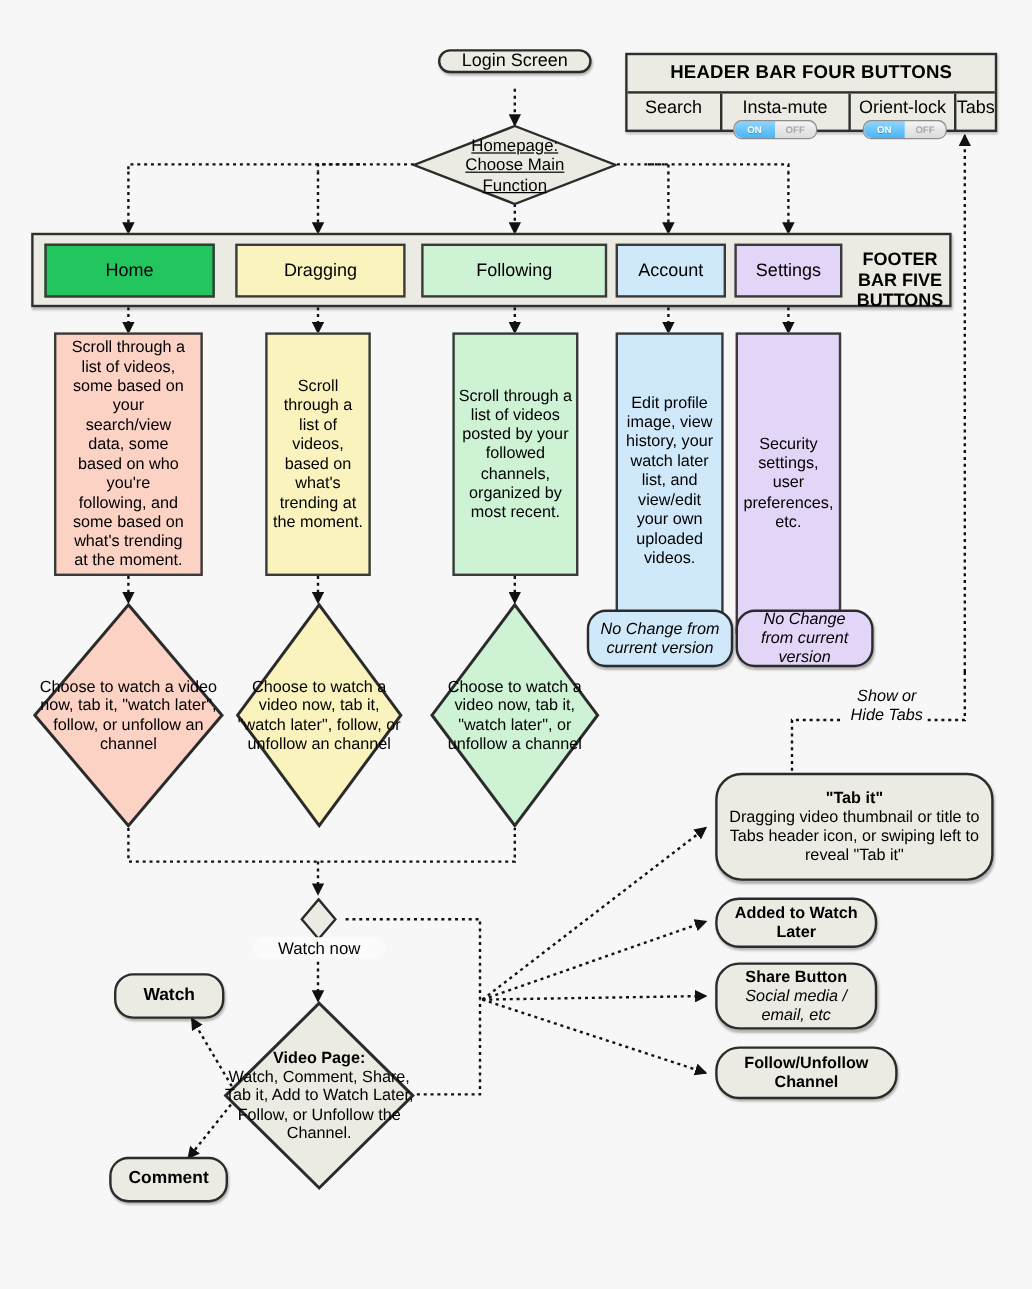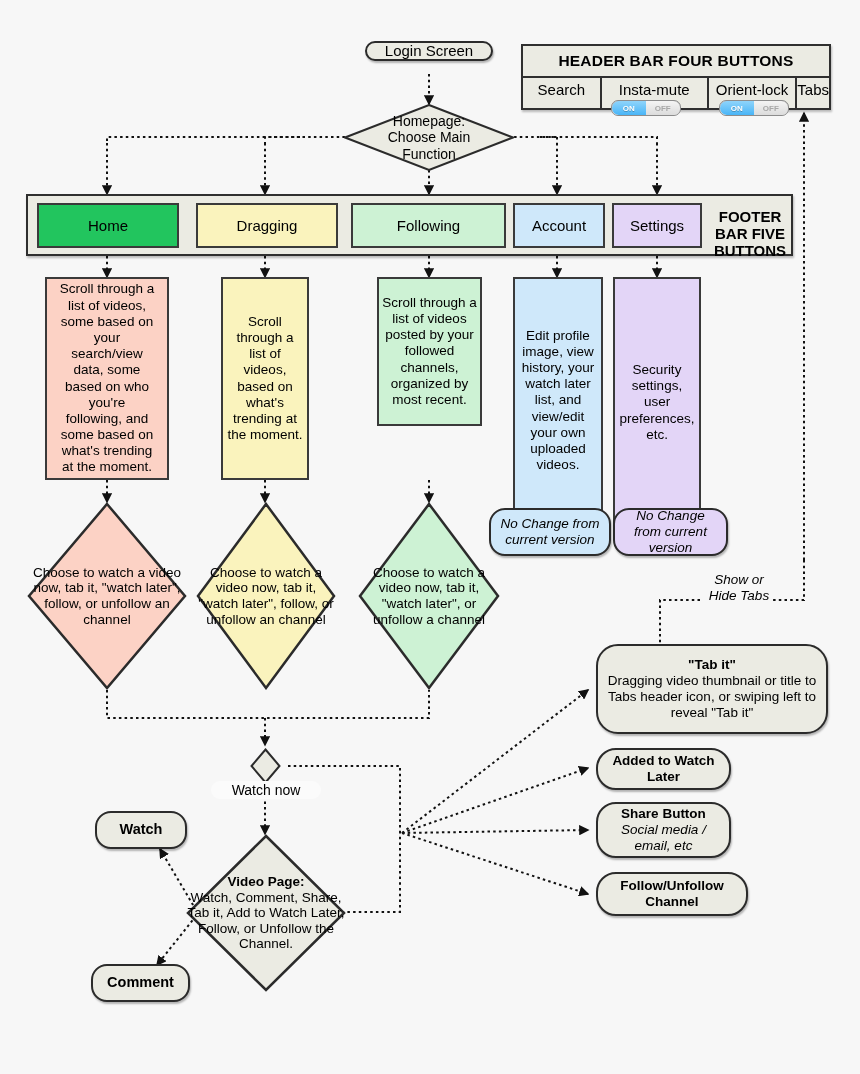--- a/index.html
+++ b/index.html
@@ -183,21 +183,21 @@
   </svg>
 
   <div class="node term" style="left:365px;top:41px;width:128px;height:20px;font-size:15px;">
     <span>Login Screen</span>
   </div>
 
   <div class="dia-wrap" style="left:344px;top:104px;width:170px;height:67px;">
     <svg class="dia-shape" viewBox="0 0 170 67" preserveAspectRatio="none">
       <polygon points="85,1 169,33.5 85,66 1,33.5" fill="#ebebe3" stroke="#2b2b2b" stroke-width="2"></polygon>
     </svg>
-    <div class="dia-label" style="font-size:14px;">
+    <div class="dia-label" style="font-size:14px;text-decoration:underline;">
       <span style="white-space:pre-line;">Homepage:
 Choose Main
 Function</span>
     </div>
   </div>
 
   <div class="node barbox" style="left:521px;top:44px;width:310px;height:66px;">
     <div style="height:30px;border-bottom:2px solid #2f2f2f;">
       <div class="hdr-title">HEADER BAR FOUR BUTTONS</div>
     </div>
@@ -245,21 +245,21 @@
   <div class="ftr-label" style="left:710px;top:209px;width:80px;white-space:pre-line;">FOOTER
 BAR FIVE
 BUTTONS</div>
 
   <div class="node rect desc" style="left:45px;top:277px;width:124px;height:203px;background:#fcd2c5;padding:12px;">
     <span>Scroll through a list of videos, some based on your search/view data, some based on who you're following, and some based on what's trending at the moment.</span>
   </div>
   <div class="node rect desc" style="left:221px;top:277px;width:88px;height:203px;background:#faf3bd;padding:4px;">
     <span>Scroll through a list of videos, based on what's trending at the moment.</span>
   </div>
-  <div class="node rect desc" style="left:377px;top:277px;width:105px;height:149px;background:#cdf2d4;padding:2px;">
+  <div class="node rect desc" style="left:377px;top:277px;width:105px;height:203px;background:#cdf2d4;padding:2px;">
     <span>Scroll through a list of videos posted by your followed channels, organized by most recent.</span>
   </div>
   <div class="node rect desc" style="left:513px;top:277px;width:90px;height:247px;background:#cfe8fa;padding:4px;">
     <span>Edit profile image, view history, your watch later list, and view/edit your own uploaded videos.</span>
   </div>
   <div class="node rect desc" style="left:613px;top:277px;width:88px;height:251px;background:#e3d5f7;padding:19px;">
     <span>Security settings, user preferences, etc.</span>
   </div>
 
   <div class="node term nochange" style="left:489px;top:508px;width:122px;height:48px;background:#cfe8fa;">

